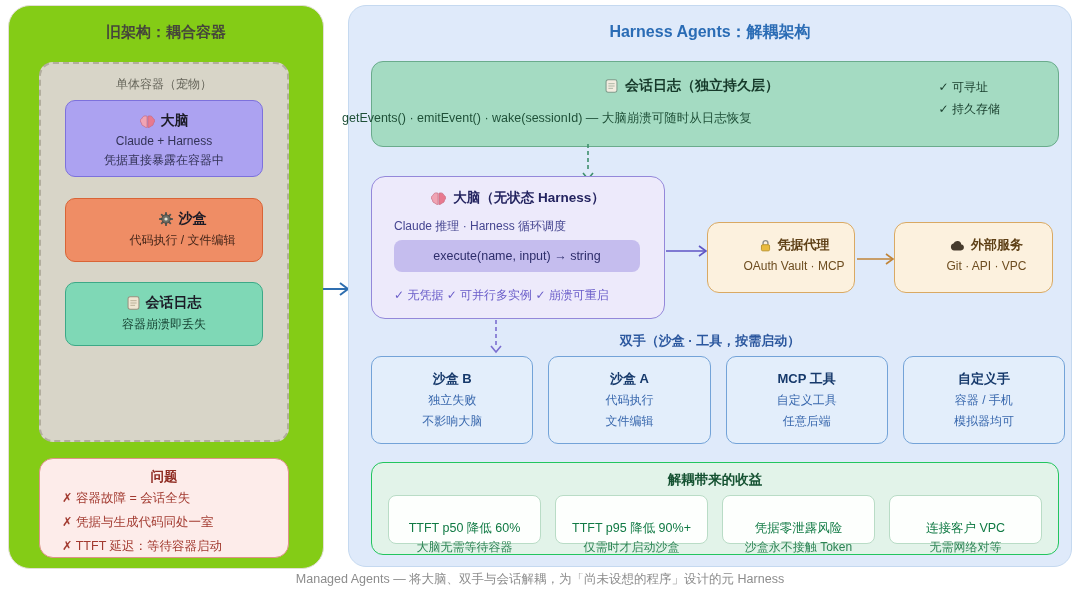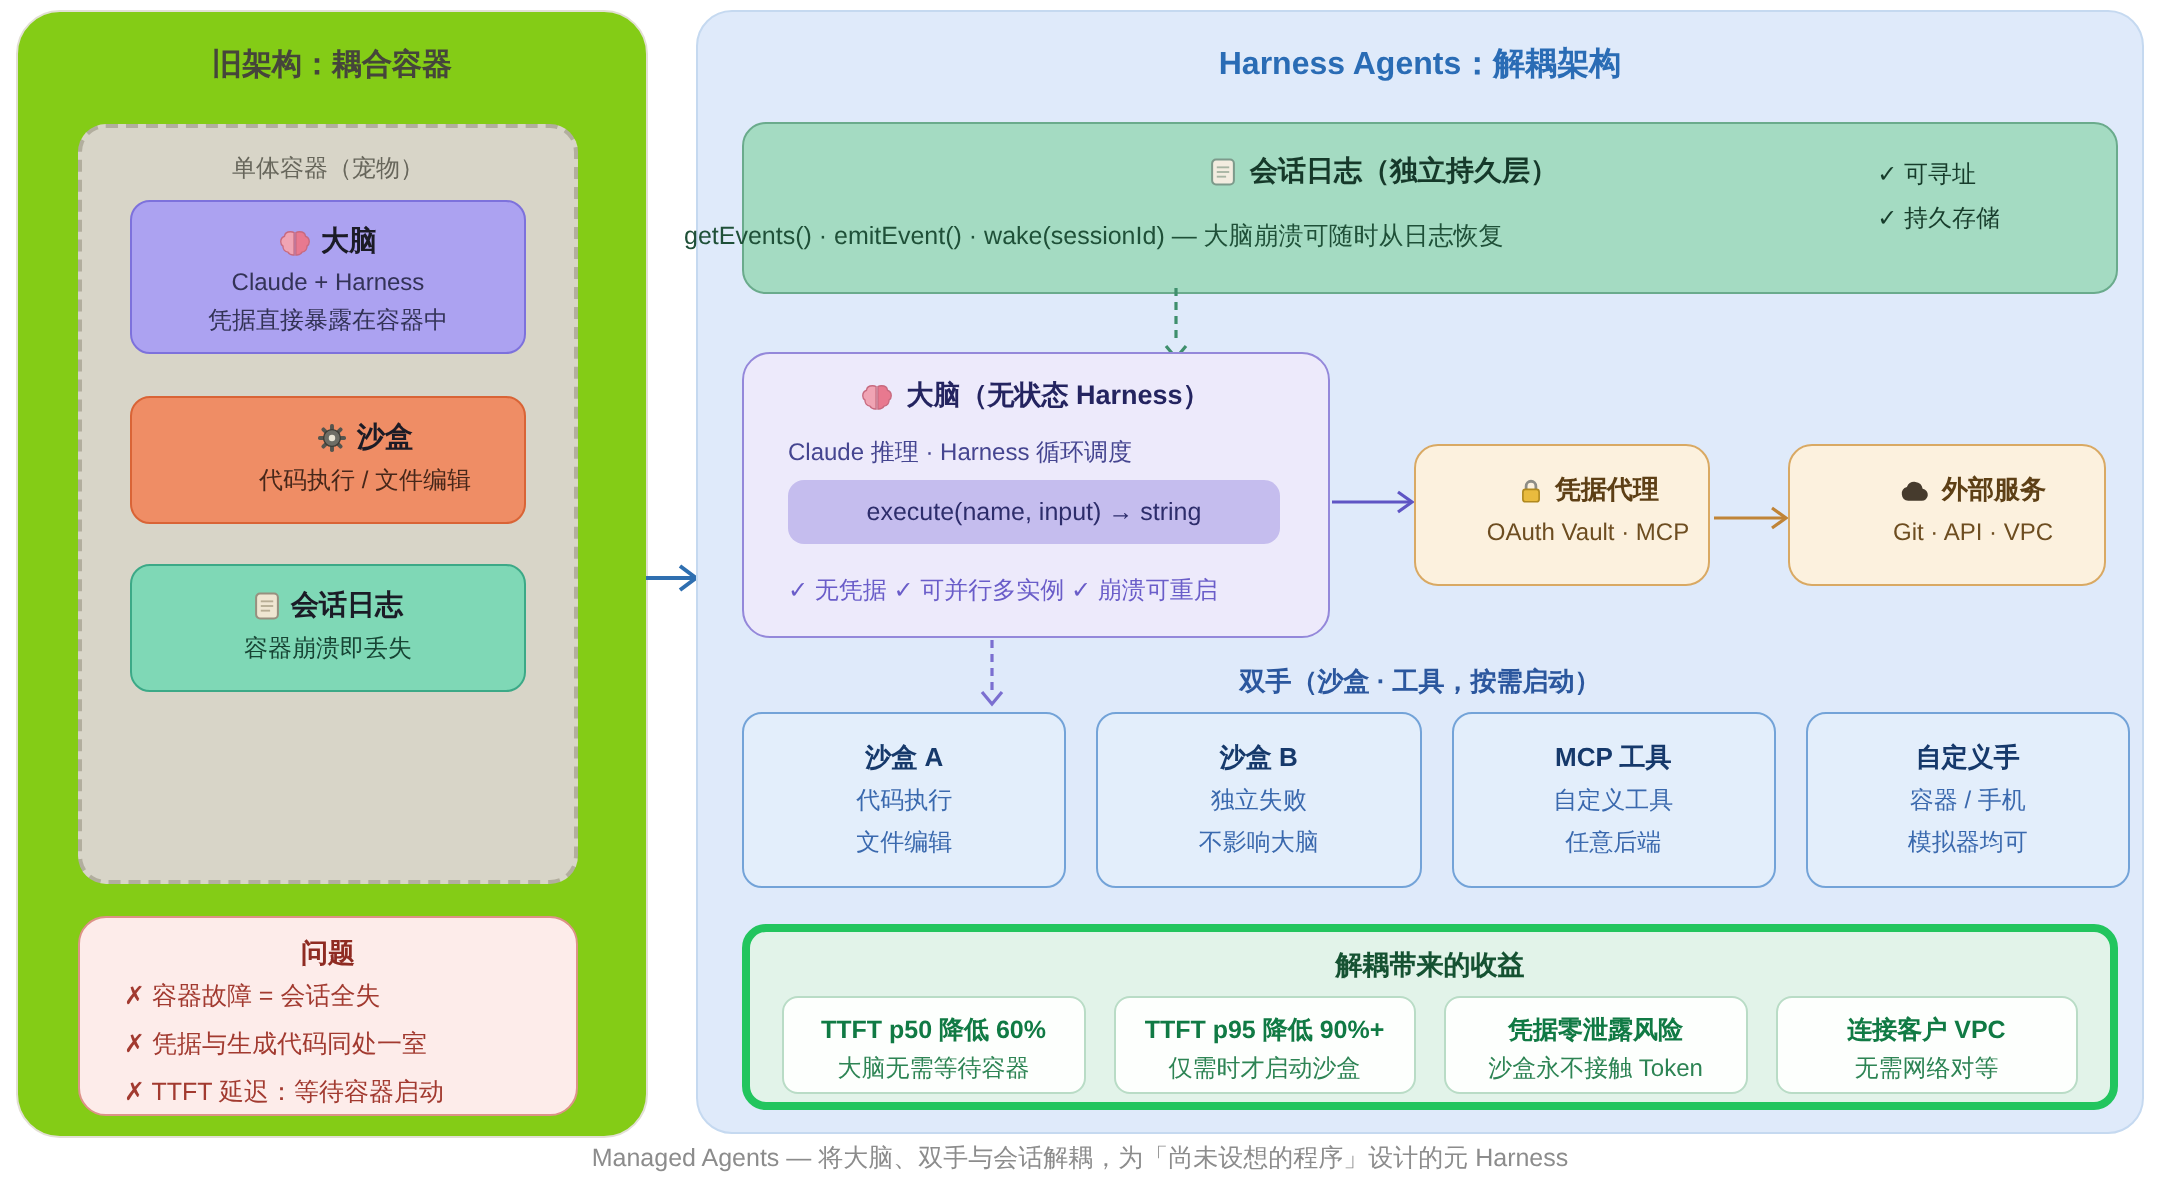--- a/index.html
+++ b/index.html
@@ -62,26 +62,26 @@
 
   .hands-label{position:absolute;left:0;top:326px;width:100%;text-align:center;
     font-size:13px;font-weight:bold;color:#2b579e;}
   .hands-row{position:absolute;left:22px;top:350px;width:694px;display:flex;gap:15px;}
   .hand-box{flex:1;height:88px;background:#e3eefb;border:1px solid #73a3d8;
     border-radius:10px;box-sizing:border-box;text-align:center;}
   .hand-title{margin-top:13px;font-size:13px;font-weight:bold;color:#16396b;}
   .hand-line{margin-top:4px;font-size:12px;color:#3a69ae;}
 
   .benefits-box{position:absolute;left:22px;top:456px;width:688px;height:93px;
-    background:#e2f3e9;border:4px solid #22c55e;border-radius:12px;box-sizing:border-box;}
+    background:#e2f3e9;border:1px solid #22c55e;border-radius:12px;box-sizing:border-box;}
   .benefits-title{margin-top:8px;text-align:center;font-size:13.5px;font-weight:bold;color:#155232;}
   .benefits-row{position:absolute;left:16px;right:16px;top:32px;display:flex;gap:14px;}
   .benefit-card{flex:1;height:49px;background:#fdfffd;border:1px solid #b9dcc6;
     border-radius:8px;box-sizing:border-box;text-align:center;}
-  .benefit-title{margin-top:8px;font-size:12.5px;font-weight:bold;color:#107a44;}
+  .benefit-title{margin-top:24px;font-size:12.5px;font-weight:normal;color:#107a44;}
   .benefit-sub{margin-top:2px;font-size:12px;color:#2d8454;}
 
   .footer-caption{position:absolute;left:0;top:571px;width:100%;text-align:center;
     font-size:12.5px;color:#8c8c8c;}
 
   .icon{display:inline-flex;align-items:center;}
 </style>
 </head>
 <body>
 
@@ -233,30 +233,30 @@
     </div>
 
     <svg class="arrow" style="left:140px;top:314px;" width="14" height="34">
       <line x1="7" y1="0" x2="7" y2="25" stroke="#7b6fd0" stroke-width="1.6" stroke-dasharray="4 3"></line>
       <polyline points="2,26 7,32 12,26" fill="none" stroke="#7b6fd0" stroke-width="1.6"></polyline>
     </svg>
 
     <div class="hands-label">双手（沙盒 · 工具，按需启动）</div>
     <div class="hands-row">
       <div class="hand-box">
+        <div class="hand-title">沙盒 B</div>
+        <div class="hand-line">独立失败</div>
+        <div class="hand-line">不影响大脑</div>
+      </div>
+      <div class="hand-box">
         <div class="hand-title">沙盒 A</div>
         <div class="hand-line">代码执行</div>
         <div class="hand-line">文件编辑</div>
       </div>
       <div class="hand-box">
-        <div class="hand-title">沙盒 B</div>
-        <div class="hand-line">独立失败</div>
-        <div class="hand-line">不影响大脑</div>
-      </div>
-      <div class="hand-box">
         <div class="hand-title">MCP 工具</div>
         <div class="hand-line">自定义工具</div>
         <div class="hand-line">任意后端</div>
       </div>
       <div class="hand-box">
         <div class="hand-title">自定义手</div>
         <div class="hand-line">容器 / 手机</div>
         <div class="hand-line">模拟器均可</div>
       </div>
     </div>

